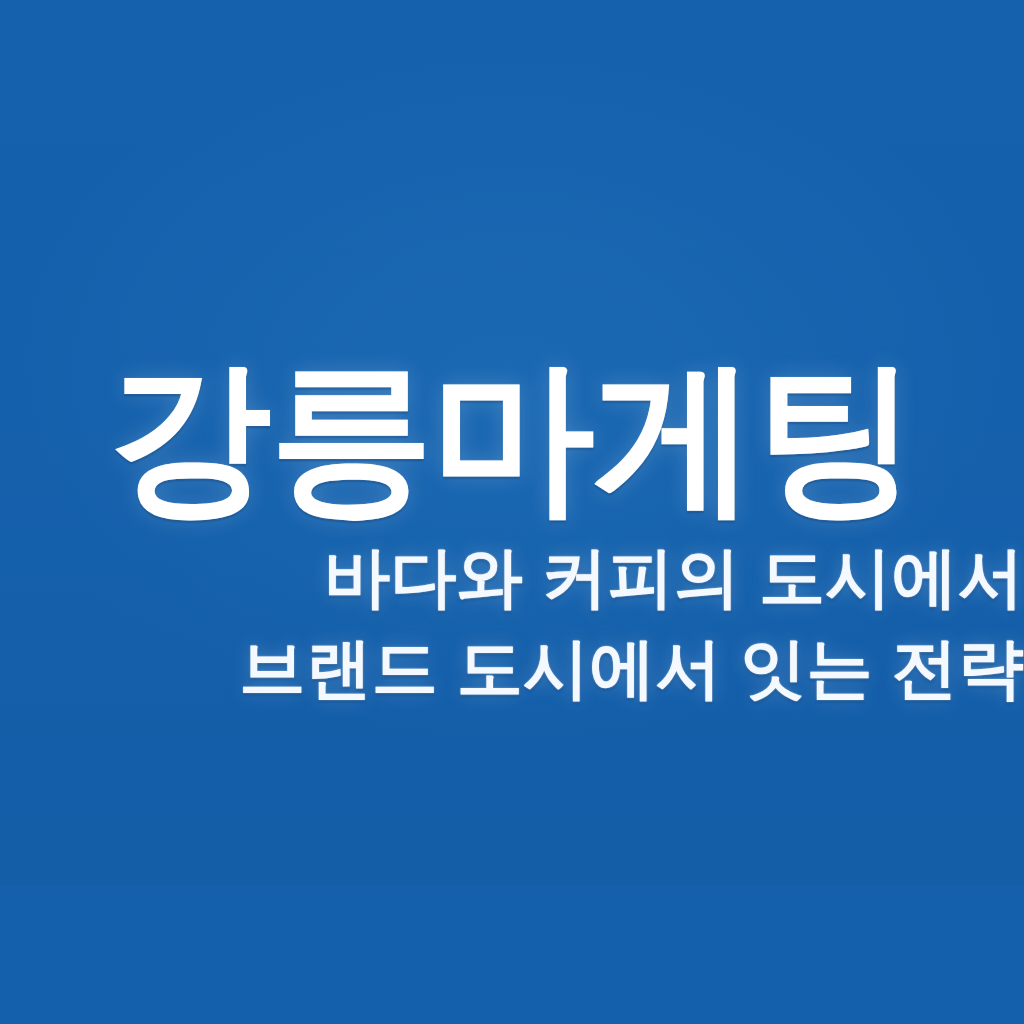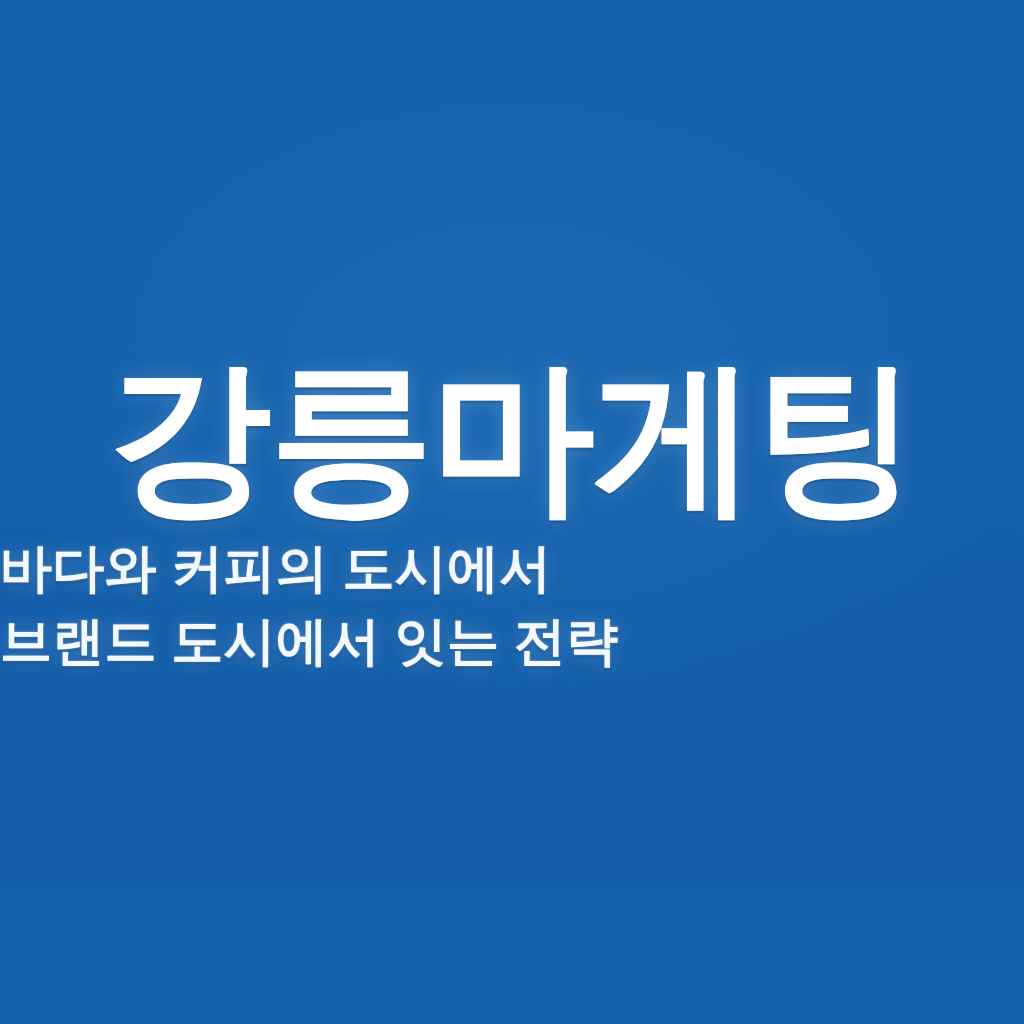--- a/index.html
+++ b/index.html
@@ -65,23 +65,23 @@
     margin-top: 14px;
     display: flex;
     flex-direction: column;
     align-items: center;
     width: 100%;
   }
 
   .subtitle-line {
     display: block;
     width: 100%;
-    text-align: left;
+    text-align: right;
     color: #f4f9ff;
-    font-size: 52px;
+    font-size: 66px;
     line-height: 1.28;
     font-weight: 600;
     letter-spacing: 0.004em;
     white-space: nowrap;
     text-shadow:
       0 0 2px rgba(255,255,255,0.5),
       0 2px 3px rgba(12,56,106,0.45),
       0 0 18px rgba(198,224,249,0.28);
     margin: 0;
     padding: 0;

